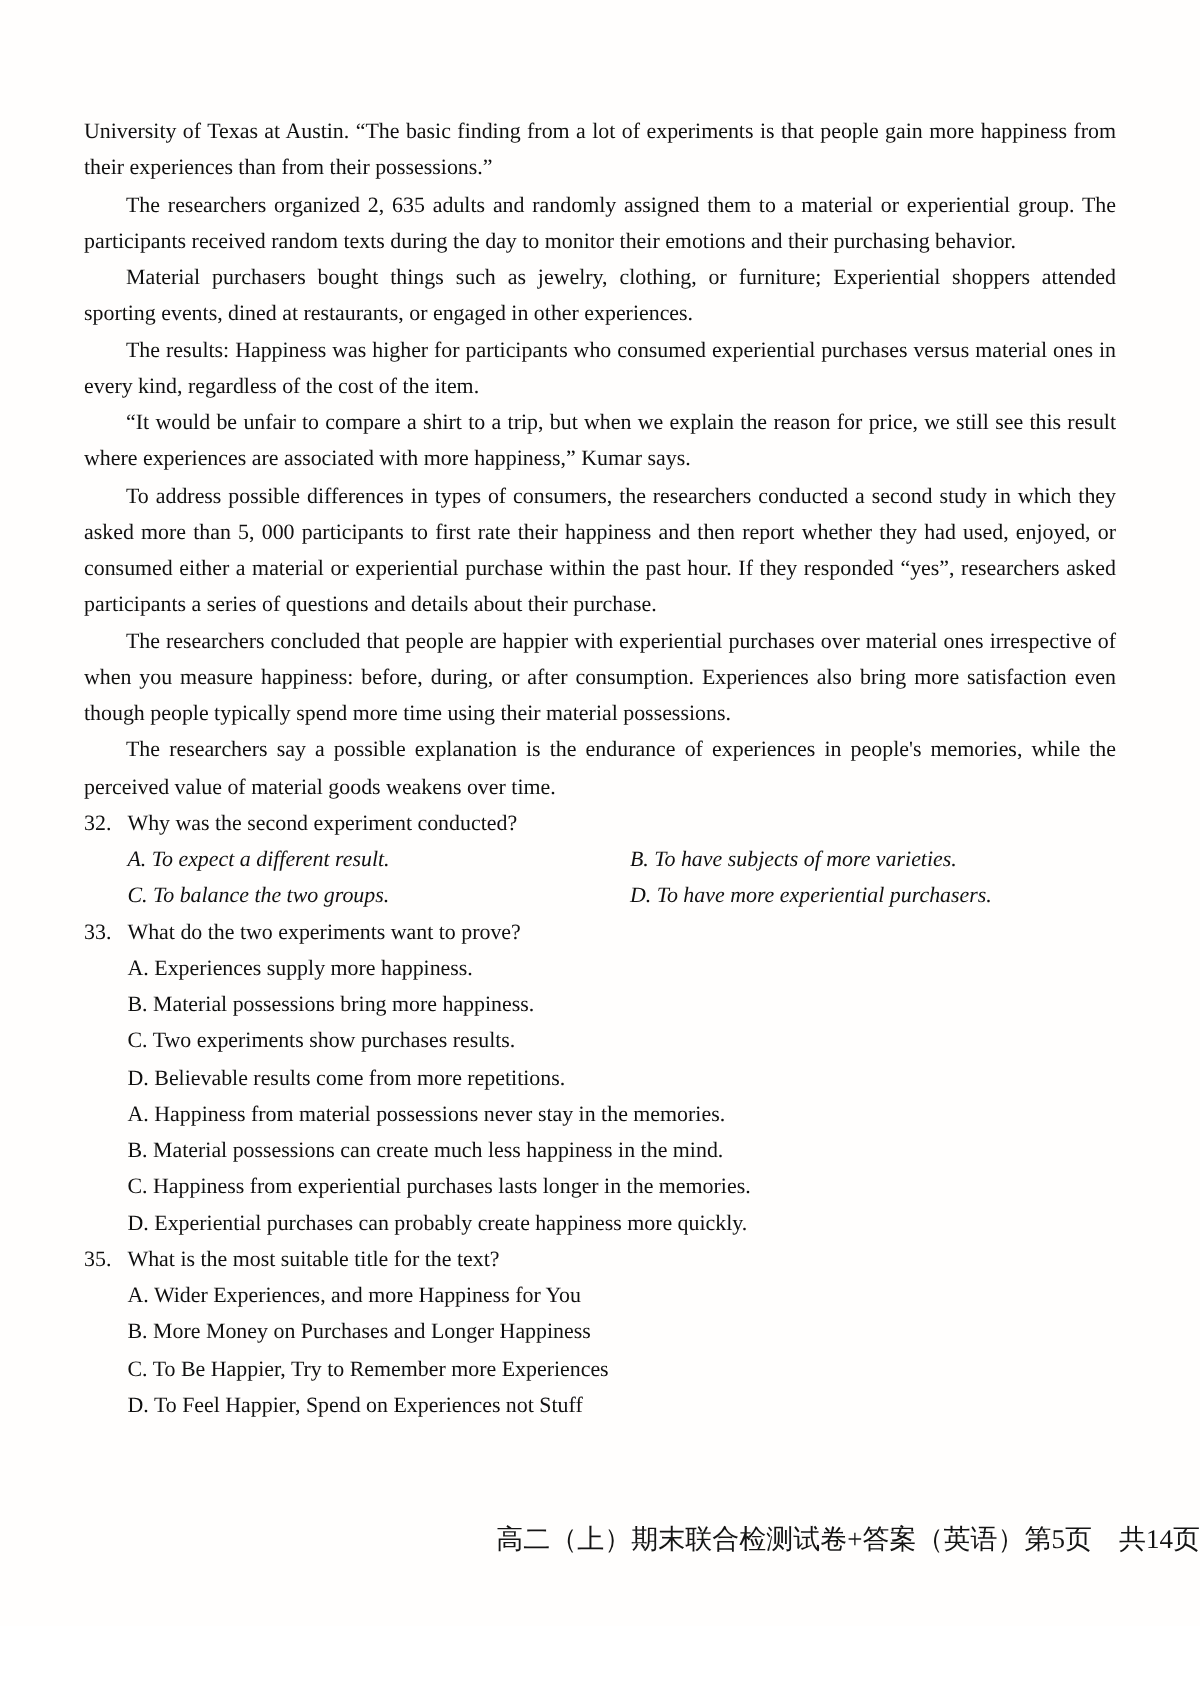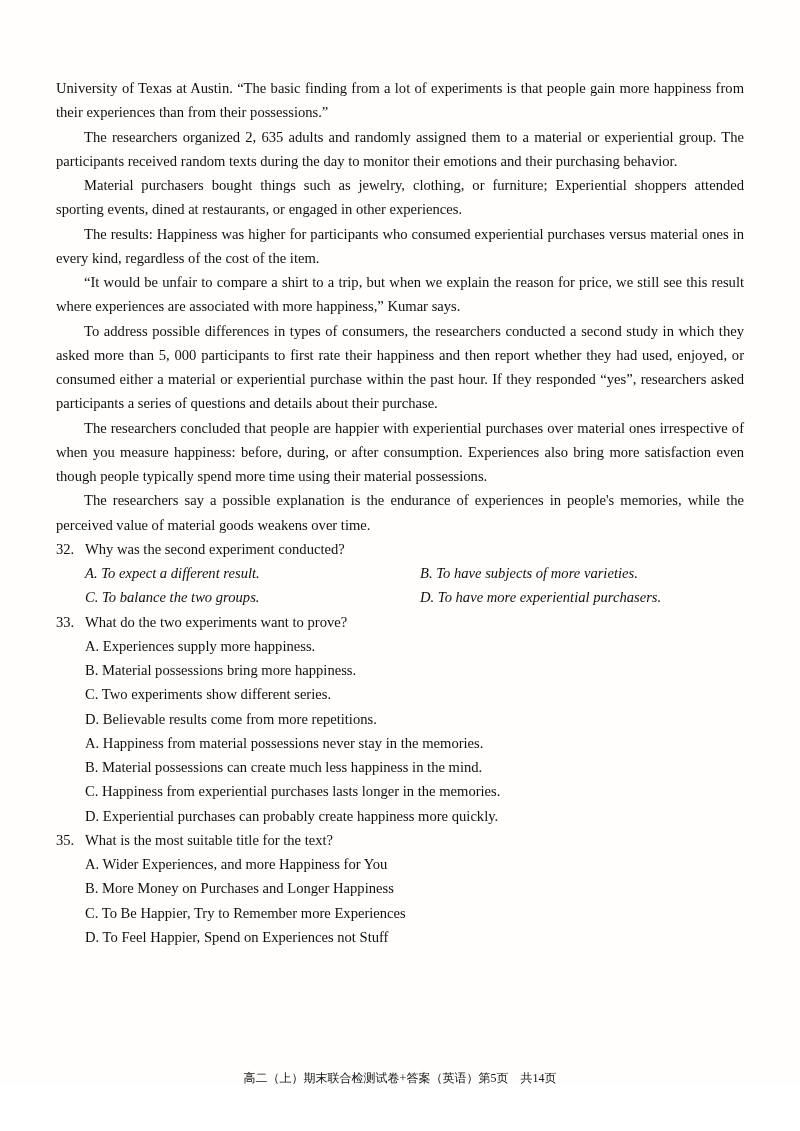--- a/index.html
+++ b/index.html
@@ -31,23 +31,23 @@
   .options.two-col {
     display: grid;
     grid-template-columns: 335px 1fr;
     font-style: italic;
   }
   .opt { display: block; }
   .footer {
     position: absolute;
     left: 0;
     right: 0;
-    top: 1066px;
-    text-align: center;
-    font-size: 12px;
+    top: 1014px;
+    text-align: right;
+    font-size: 18px;
     line-height: 24px;
     color: #141414;
   }
 </style>
 </head>
 <body>
 
 <div class="page">
   <main class="content">
     <section id="passage">
@@ -74,21 +74,21 @@
           </div>
         </div>
         <div class="question">
           <div class="q-head">
             <span class="q-num">33.</span>
             <span class="q-text">What do the two experiments want to prove?</span>
           </div>
           <div class="options">
             <div class="opt"><span class="opt-label">A.</span><span class="opt-text"> Experiences supply more happiness.</span></div>
             <div class="opt"><span class="opt-label">B.</span><span class="opt-text"> Material possessions bring more happiness.</span></div>
-            <div class="opt"><span class="opt-label">C.</span><span class="opt-text"> Two experiments show different series.</span></div>
+            <div class="opt"><span class="opt-label">C.</span><span class="opt-text"> Two experiments show purchases results.</span></div>
             <div class="opt"><span class="opt-label">D.</span><span class="opt-text"> Believable results come from more repetitions.</span></div>
           </div>
         </div>
         <div class="question">
           <div class="options">
             <div class="opt"><span class="opt-label">A.</span><span class="opt-text"> Happiness from material possessions never stay in the memories.</span></div>
             <div class="opt"><span class="opt-label">B.</span><span class="opt-text"> Material possessions can create much less happiness in the mind.</span></div>
             <div class="opt"><span class="opt-label">C.</span><span class="opt-text"> Happiness from experiential purchases lasts longer in the memories.</span></div>
             <div class="opt"><span class="opt-label">D.</span><span class="opt-text"> Experiential purchases can probably create happiness more quickly.</span></div>
           </div>

